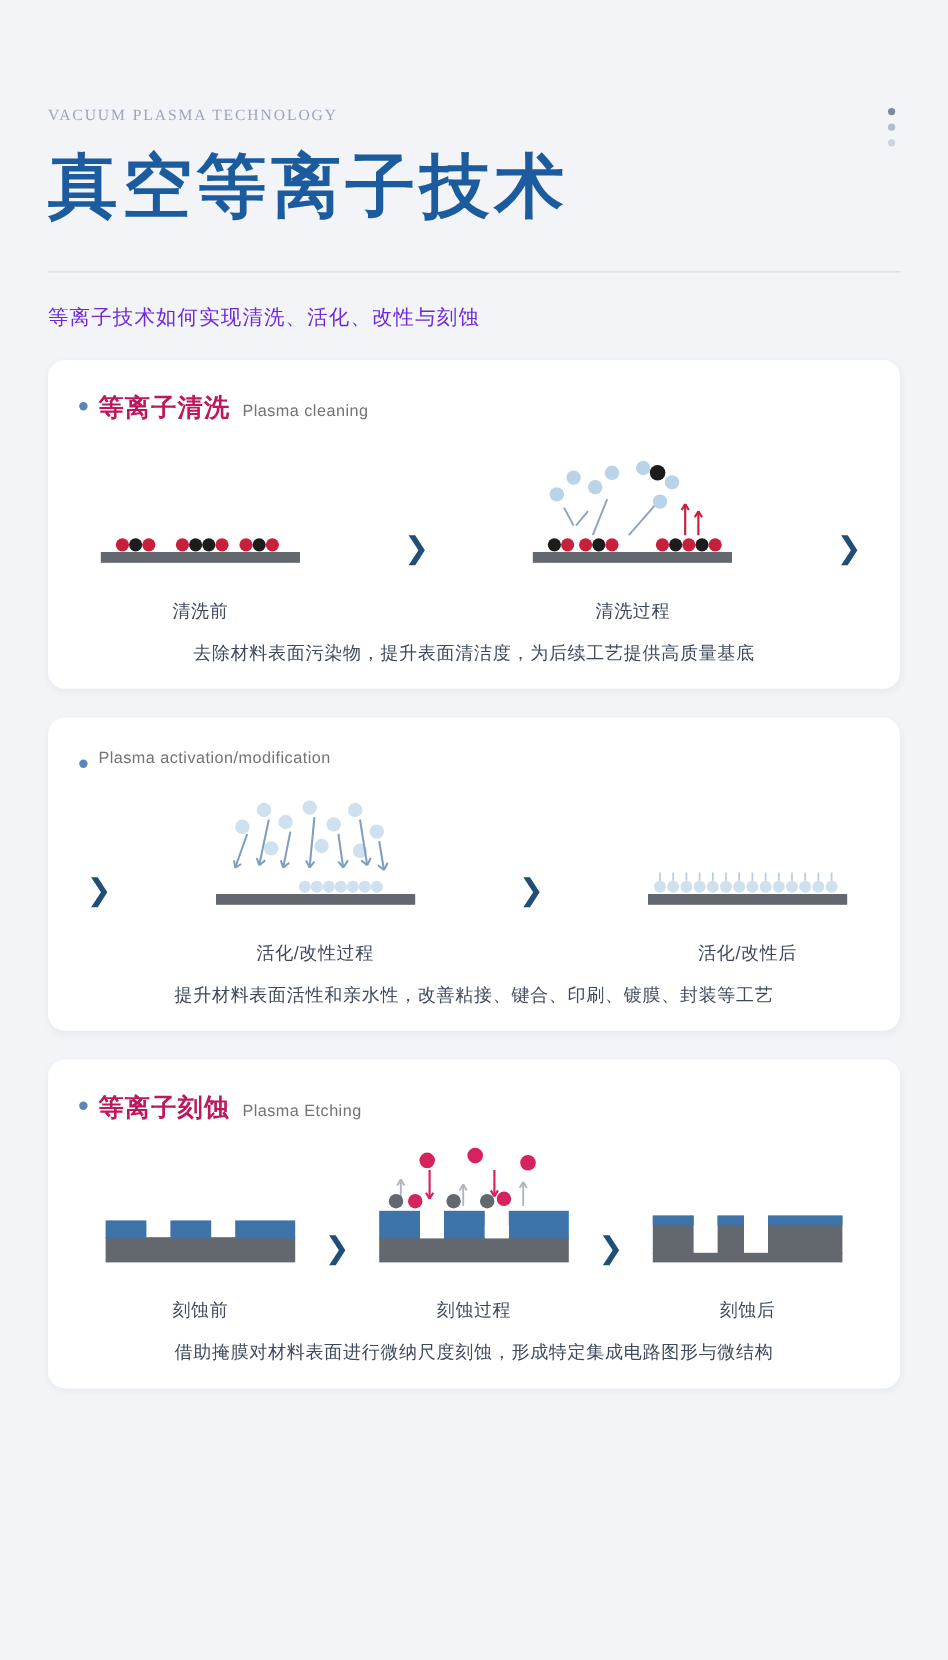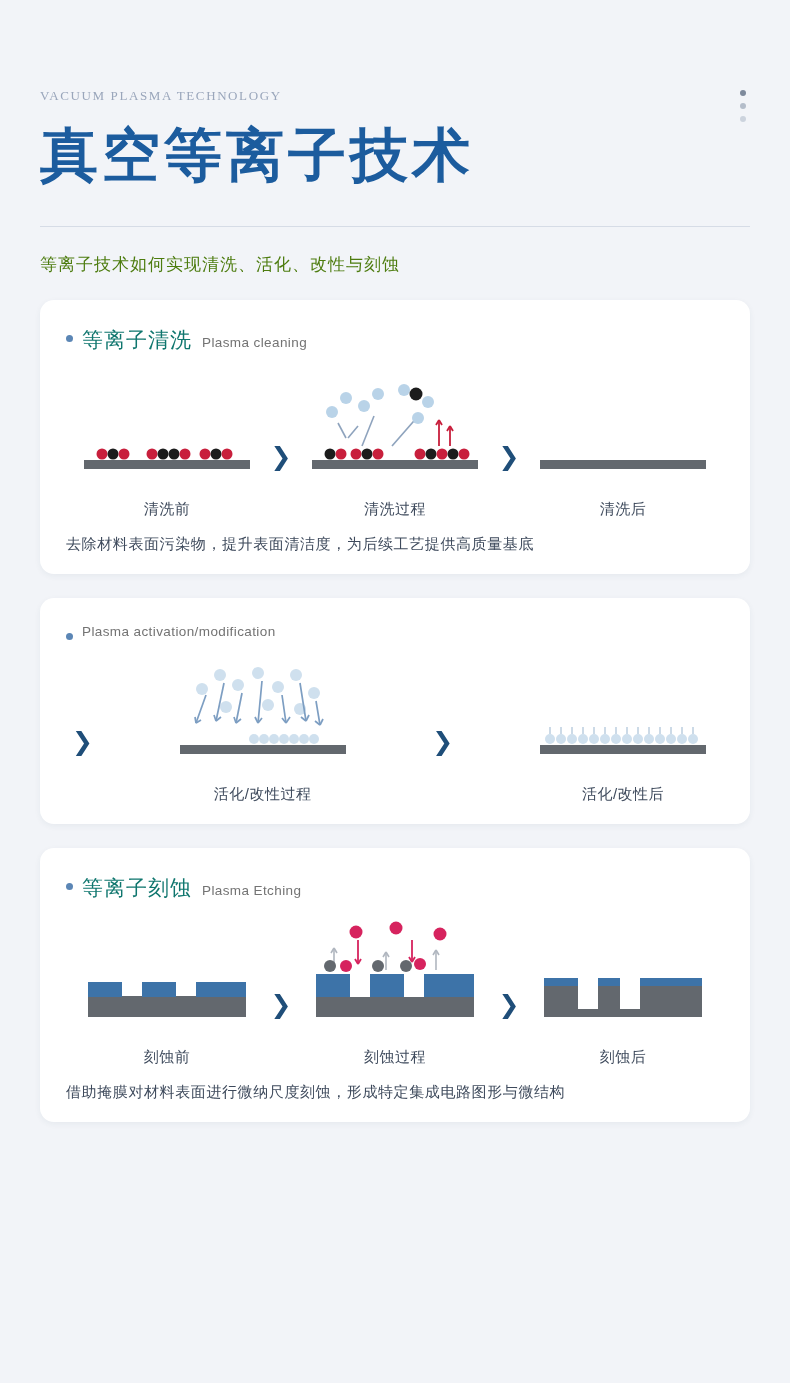--- a/index.html
+++ b/index.html
@@ -40,21 +40,21 @@
     line-height: 1.05;
   }
   .rule {
     margin-top: 28px;
     height: 1px;
     background: #d6dce6;
   }
   .subtitle {
     margin-top: 26px;
     font-size: 17px;
-    color: #4d7c0f;
+    color: #6d28d9;
     letter-spacing: 1px;
   }
   .dots {
     position: absolute;
     right: 44px;
     top: 90px;
     display: flex;
     flex-direction: column;
     gap: 7px;
     align-items: center;
@@ -90,22 +90,22 @@
     position: absolute;
     left: 0;
     top: 9px;
     width: 7px;
     height: 7px;
     border-radius: 50%;
     background: #5b86b5;
   }
   .card-title {
     font-size: 21px;
-    font-weight: normal;
-    color: #0f766e;
+    font-weight: bold;
+    color: #be185d;
     letter-spacing: 1px;
   }
   .card-sub {
     font-size: 13.5px;
     color: #737373;
     letter-spacing: 0.4px;
   }
 
   .stages {
     display: flex;
@@ -130,20 +130,21 @@
   }
   .arrow {
     font-size: 25px;
     color: #1f4e79;
     font-family: "DejaVu Sans", sans-serif;
     padding-bottom: 48px;
     font-weight: bold;
   }
   .note {
     margin-top: 16px;
+    text-align: center;
     font-size: 15px;
     color: #3e4a5c;
     letter-spacing: 0.6px;
   }
   svg { display: block; }
   .art-svg {
     position: absolute;
     left: 0;
     bottom: 0;
   }
@@ -233,28 +234,20 @@
               <path d="M150 78 L150 58"></path>
               <path d="M150 58 l-3 5 M150 58 l3 5"></path>
             </g>
           </svg>
         </div>
         <div class="stage-label">清洗过程</div>
       </div>
 
       <div class="arrow">❯</div>
 
-      <div class="stage">
-        <div class="stage-art">
-          <svg class="art-svg" width="190" height="120" viewBox="0 0 190 120">
-            <rect x="12" y="92" width="166" height="9" fill="#63686e"></rect>
-          </svg>
-        </div>
-        <div class="stage-label">清洗后</div>
-      </div>
     </div>
 
     <div class="note">去除材料表面污染物，提升表面清洁度，为后续工艺提供高质量基底</div>
   </div>
 
   <div class="card">
     <div class="card-head">
       <span class="bullet"></span>
       <span class="card-sub">Plasma activation/modification</span>
     </div>
@@ -346,20 +339,21 @@
                 <path d="M143 81 L143 74"></path>
               <path d="M154 81 L154 74"></path>
                 <path d="M165 81 L165 74"></path>
             </g>
           </svg>
         </div>
         <div class="stage-label">活化/改性后</div>
       </div>
     </div>
 
+    <div class="note">提升材料表面活性和亲水性，改善粘接、键合、印刷、镀膜、封装等工艺</div>
   </div>
 
   <div class="card">
     <div class="card-head">
       <span class="bullet"></span>
       <span class="card-title">等离子刻蚀</span>
       <span class="card-sub">Plasma Etching</span>
     </div>
 
     <div class="stages">

